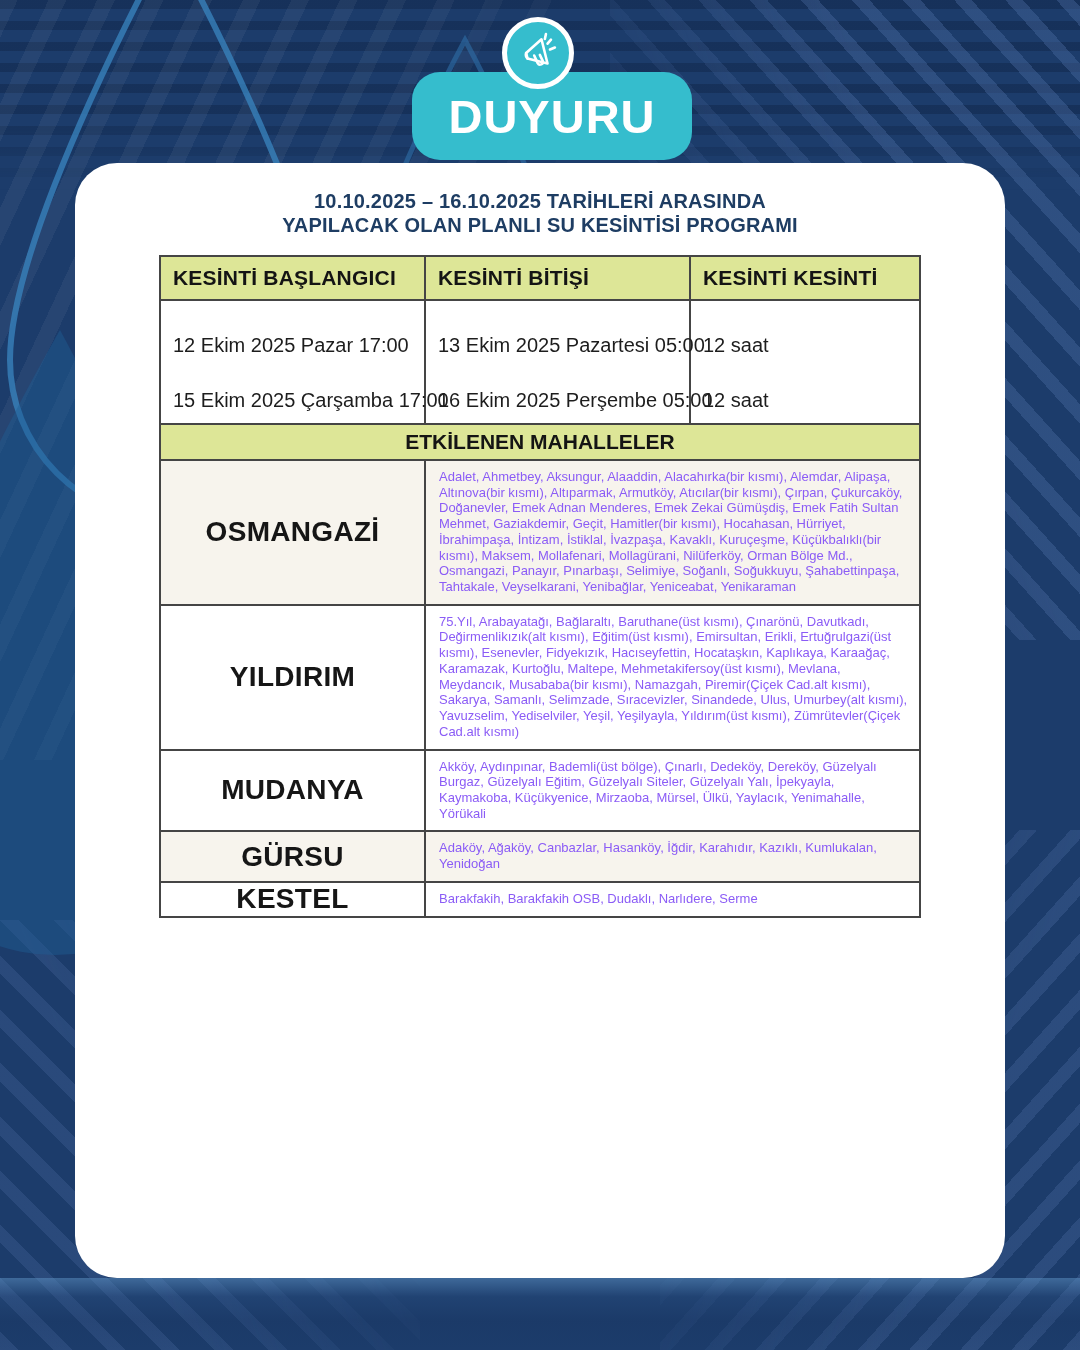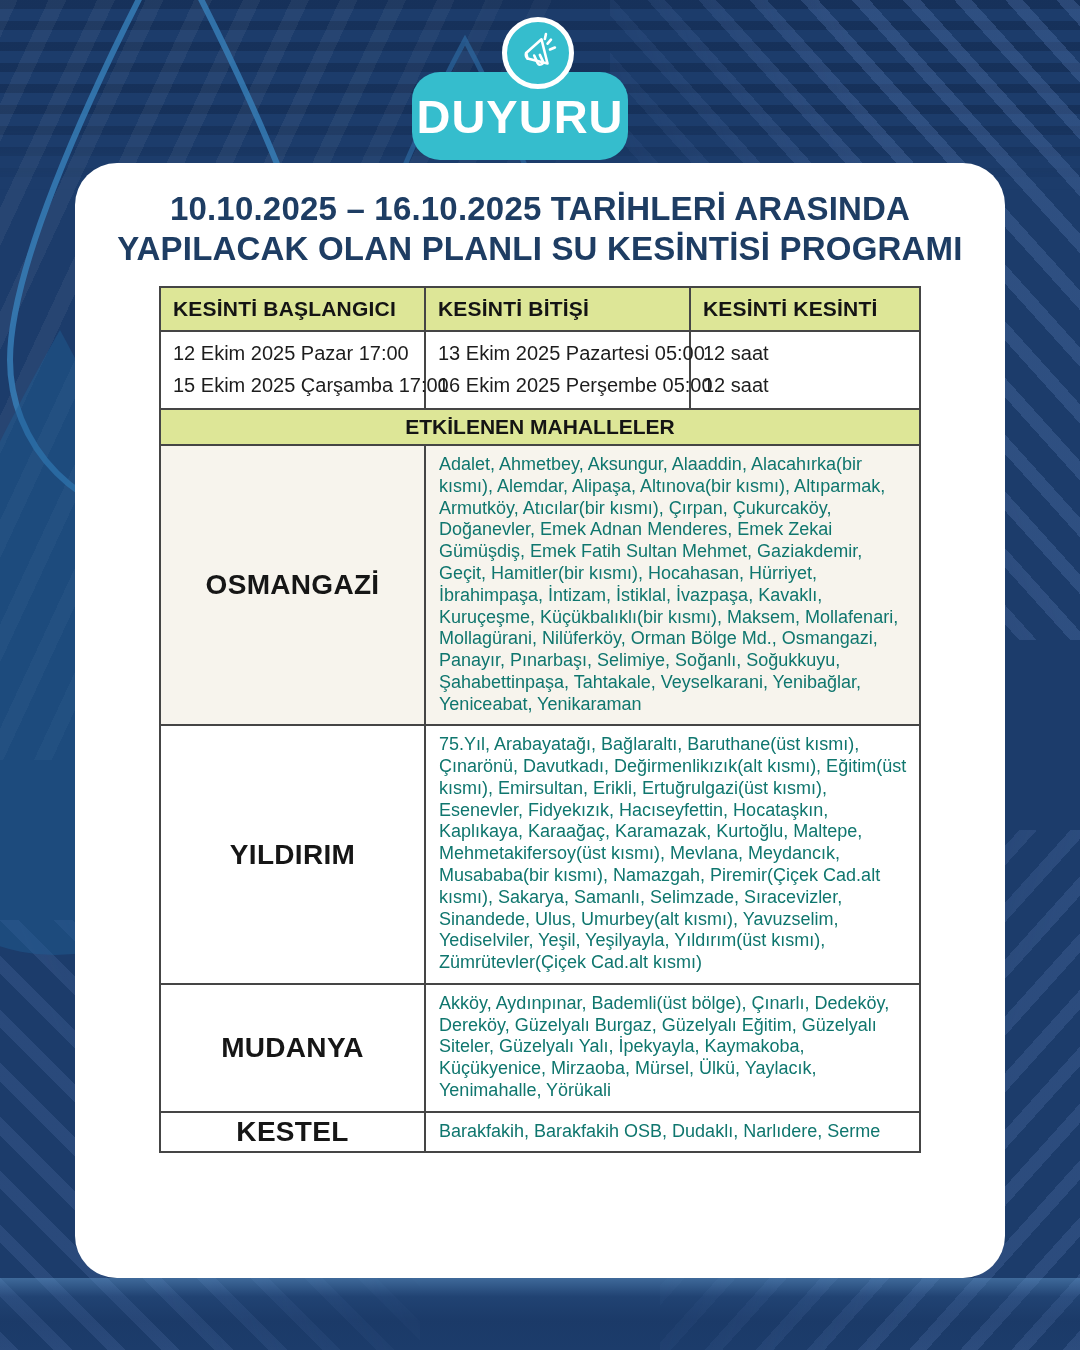--- a/index.html
+++ b/index.html
@@ -31,43 +31,43 @@
     background:repeating-linear-gradient(45deg,rgba(76,108,162,.30) 0 13px,transparent 13px 38px);
     -webkit-mask-image:linear-gradient(70deg,#000 30%,transparent 85%);mask-image:linear-gradient(70deg,#000 30%,transparent 85%);}
   .diag{position:absolute;left:0;top:0;width:560px;height:760px;
     background:repeating-linear-gradient(115deg,rgba(255,255,255,.05) 0 16px,transparent 16px 44px);
     -webkit-mask-image:linear-gradient(115deg,#000 40%,transparent 90%);mask-image:linear-gradient(115deg,#000 40%,transparent 90%);}
   svg.drops{position:absolute;inset:0;}
   .footerband{position:absolute;left:0;top:1278px;width:100%;height:72px;
     background:linear-gradient(180deg,rgba(96,150,200,.50) 0,rgba(45,84,134,.28) 26%,rgba(20,45,84,.12) 60%,transparent 100%);}
 
   
-  .badge-rect{position:absolute;left:412px;top:72px;width:216px;height:88px;background:var(--accent);
+  .badge-rect{position:absolute;left:412px;top:72px;width:280px;height:88px;background:var(--accent);
     border-radius:28px;display:flex;align-items:center;justify-content:center;}
   .badge-rect span{color:#fff;font-size:47px;font-weight:800;letter-spacing:1px;}
   .badge-circle{position:absolute;left:502px;top:17px;width:72px;height:72px;border-radius:50%;
     background:var(--accent);border:5px solid #fff;display:flex;align-items:center;justify-content:center;}
 
   
   .card{position:absolute;left:75px;top:163px;width:930px;height:1115px;background:#fff;border-radius:42px;
     padding-top:26px;}
-  .title{text-align:center;color:var(--titlenavy);font-size:33px;font-weight:800;line-height:1.2;letter-spacing:.2px;}
+  .title{text-align:center;color:var(--titlenavy);font-size:20px;font-weight:800;line-height:1.2;letter-spacing:.2px;}
 
   table.sched{border-collapse:collapse;margin:18px auto 0;width:760px;table-layout:fixed;}
   table.sched col.c1{width:265px;}
   table.sched col.c2{width:265px;}
   table.sched col.c3{width:230px;}
   table.sched th,table.sched td{border:2px solid var(--tborder);}
   th.hcell{background:var(--green);text-align:left;font-size:21px;font-weight:700;color:#141414;
     padding:9px 12px;letter-spacing:.2px;}
   td.datecell{vertical-align:top;padding:5px 12px 7px;}
-  td.datecell div{font-size:20px;color:var(--ink);line-height:32px;white-space:nowrap;}
+  td.datecell div{font-size:20px;color:var(--ink);line-height:32px;white-space:nowrap;margin-top:23px;}
   td.greenbar{background:var(--green);text-align:center;font-size:21px;font-weight:700;color:#141414;padding:5px;}
   td.dname{text-align:center;font-size:28px;font-weight:700;color:#161616;letter-spacing:.3px;}
-  td.dlist{font-size:18px;color:#0f766e;line-height:1.21;padding:8px 10px 9px 13px;vertical-align:middle;}
+  td.dlist{font-size:13px;color:#8b5cf6;line-height:1.21;padding:8px 10px 9px 13px;vertical-align:middle;}
   tr.odd td{background:var(--cream);}
 </style>
 </head>
 <body>
 
 <div class="page">
 
   <div class="hstripes"></div>
   <div class="diag"></div>
   <div class="chev tr"></div>
@@ -142,20 +142,24 @@
         <td class="dlist" colspan="2">Adalet, Ahmetbey, Aksungur, Alaaddin, Alacahırka(bir kısmı), Alemdar, Alipaşa, Altınova(bir kısmı), Altıparmak, Armutköy, Atıcılar(bir kısmı), Çırpan, Çukurcaköy, Doğanevler, Emek Adnan Menderes, Emek Zekai Gümüşdiş, Emek Fatih Sultan Mehmet, Gaziakdemir, Geçit, Hamitler(bir kısmı), Hocahasan, Hürriyet, İbrahimpaşa, İntizam, İstiklal, İvazpaşa, Kavaklı, Kuruçeşme, Küçükbalıklı(bir kısmı), Maksem, Mollafenari, Mollagürani, Nilüferköy, Orman Bölge Md., Osmangazi, Panayır, Pınarbaşı, Selimiye, Soğanlı, Soğukkuyu, Şahabettinpaşa, Tahtakale, Veyselkarani, Yenibağlar, Yeniceabat, Yenikaraman</td>
       </tr>
       <tr>
         <td class="dname">YILDIRIM</td>
         <td class="dlist" colspan="2">75.Yıl, Arabayatağı, Bağlaraltı, Baruthane(üst kısmı), Çınarönü, Davutkadı, Değirmenlikızık(alt kısmı), Eğitim(üst kısmı), Emirsultan, Erikli, Ertuğrulgazi(üst kısmı), Esenevler, Fidyekızık, Hacıseyfettin, Hocataşkın, Kaplıkaya, Karaağaç, Karamazak, Kurtoğlu, Maltepe, Mehmetakifersoy(üst kısmı), Mevlana, Meydancık, Musababa(bir kısmı), Namazgah, Piremir(Çiçek Cad.alt kısmı), Sakarya, Samanlı, Selimzade, Sıracevizler, Sinandede, Ulus, Umurbey(alt kısmı), Yavuzselim, Yediselviler, Yeşil, Yeşilyayla, Yıldırım(üst kısmı), Zümrütevler(Çiçek Cad.alt kısmı)</td>
       </tr>
       <tr>
         <td class="dname">MUDANYA</td>
         <td class="dlist" colspan="2">Akköy, Aydınpınar, Bademli(üst bölge), Çınarlı, Dedeköy, Dereköy, Güzelyalı Burgaz, Güzelyalı Eğitim, Güzelyalı Siteler, Güzelyalı Yalı, İpekyayla, Kaymakoba, Küçükyenice, Mirzaoba, Mürsel, Ülkü, Yaylacık, Yenimahalle, Yörükali</td>
       </tr>
+      <tr class="odd">
+        <td class="dname">GÜRSU</td>
+        <td class="dlist" colspan="2">Adaköy, Ağaköy, Canbazlar, Hasanköy, İğdir, Karahıdır, Kazıklı, Kumlukalan, Yenidoğan</td>
+      </tr>
       <tr>
         <td class="dname">KESTEL</td>
         <td class="dlist" colspan="2">Barakfakih, Barakfakih OSB, Dudaklı, Narlıdere, Serme</td>
       </tr>
     </tbody>
       </table>
   </div>
 </div>
 
 </body></html>

